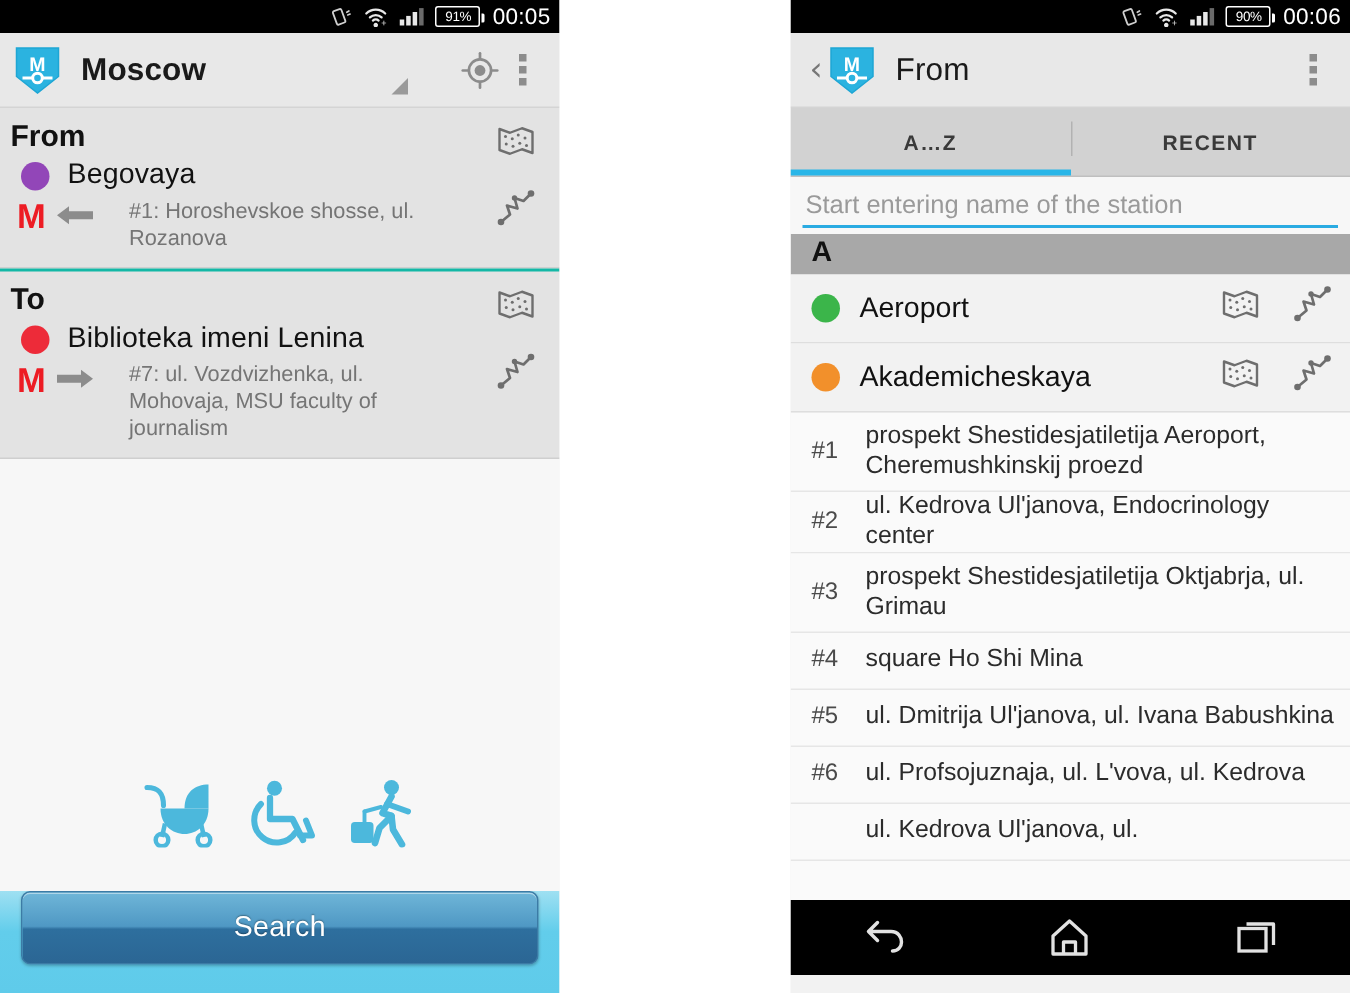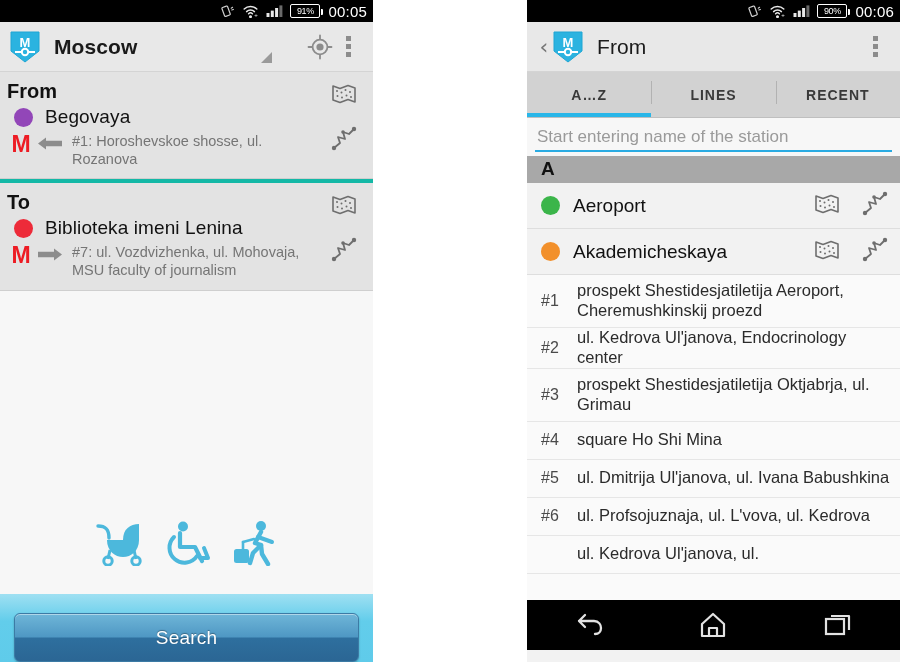--- a/index.html
+++ b/index.html
@@ -57,44 +57,44 @@
   .ab-icon { margin-left: 6px; display: flex; align-items: center; }
   .dots { display: flex; flex-direction: column; gap: 3px; padding: 0 12px; }
   .dots i { display: block; width: 5px; height: 5px; background: #8c8c8c; }
 
   
   .body-left { height: 590px; background: #f7f7f7; display: flex; flex-direction: column; }
   .card {
     background: #e3e3e3; position: relative; padding: 6px 0 10px 0;
     border-bottom: 1px solid #cfcfcf;
   }
-  .card + .card { border-top: 4px solid #14b8a6; }
+  .card + .card { border-top: 2px solid #14b8a6; }
   .card-label { font-size: 20px; font-weight: bold; color: #111; padding: 2px 0 2px 7px; }
   .card-row { display: flex; align-items: center; padding: 1px 0 1px 14px; }
   .dot { width: 19px; height: 19px; border-radius: 50%; flex: 0 0 auto; }
   .station-name { font-size: 19px; color: #111; margin-left: 12px; letter-spacing: 0.1px; }
   .exit-row { display: flex; align-items: flex-start; padding: 2px 60px 0 8px; }
   .m-logo { flex: 0 0 auto; margin-top: 2px; }
   .arrow-g { flex: 0 0 auto; margin: 6px 0 0 4px; }
-  .exit-text { font-size: 14.5px; color: #757575; line-height: 1.22; margin-left: 10px; padding-top: 2px; }
+  .exit-text { font-size: 14.5px; color: #757575; line-height: 1.22; margin-left: 24px; padding-top: 2px; }
   .card-actions { position: absolute; right: 12px; top: 0; height: 100%; width: 40px; }
   .ca-map { position: absolute; top: 10px; right: 4px; }
   .ca-route { position: absolute; top: 54px; right: 2px; }
 
   
   .filler { flex: 1 1 auto; background: #f7f7f7; position: relative; }
   .access-row {
     position: absolute; left: 0; right: 0; bottom: 24px;
     display: flex; align-items: flex-end; justify-content: center; gap: 18px;
   }
 
   
   .search-zone {
     height: 68px; background: #67d0ec;
-    display: flex; align-items: flex-end; justify-content: center;
+    display: flex; align-items: flex-start; justify-content: center;
     background: linear-gradient(180deg,#9fe0f2 0%,#62cdeb 40%,#5fcbea 100%);
   }
   .search-btn {
     width: 345px; height: 49px; border-radius: 6px;
     background: linear-gradient(180deg,#6fb6d8 0%,#4f98c4 48%,#2e6f9e 52%,#2b6694 100%);
     border: 1px solid #3c7ba5;
     box-shadow: inset 0 1px 0 rgba(255,255,255,.45), 0 1px 2px rgba(0,0,0,.25);
     display: flex; align-items: center; justify-content: center;
     color: #fff; font-size: 19px; letter-spacing: .2px;
     text-shadow: 0 -1px 1px rgba(0,0,0,.35);
@@ -401,21 +401,20 @@
       <div class="ab-spacer"></div>
       <div class="dots">
           <i></i>
           <i></i>
           <i></i>
         </div>
     </div>
 
     <div class="tabs">
       <div class="tab active">A…Z</div>
-      <div class="tab">LINES</div>
       <div class="tab">RECENT</div>
     </div>
 
     <div class="searchfield">
       <input type="text" value="" placeholder="Start entering name of the station" style="">
     </div>
 
     <div class="list">
 
       <div class="section-hdr">A</div>

